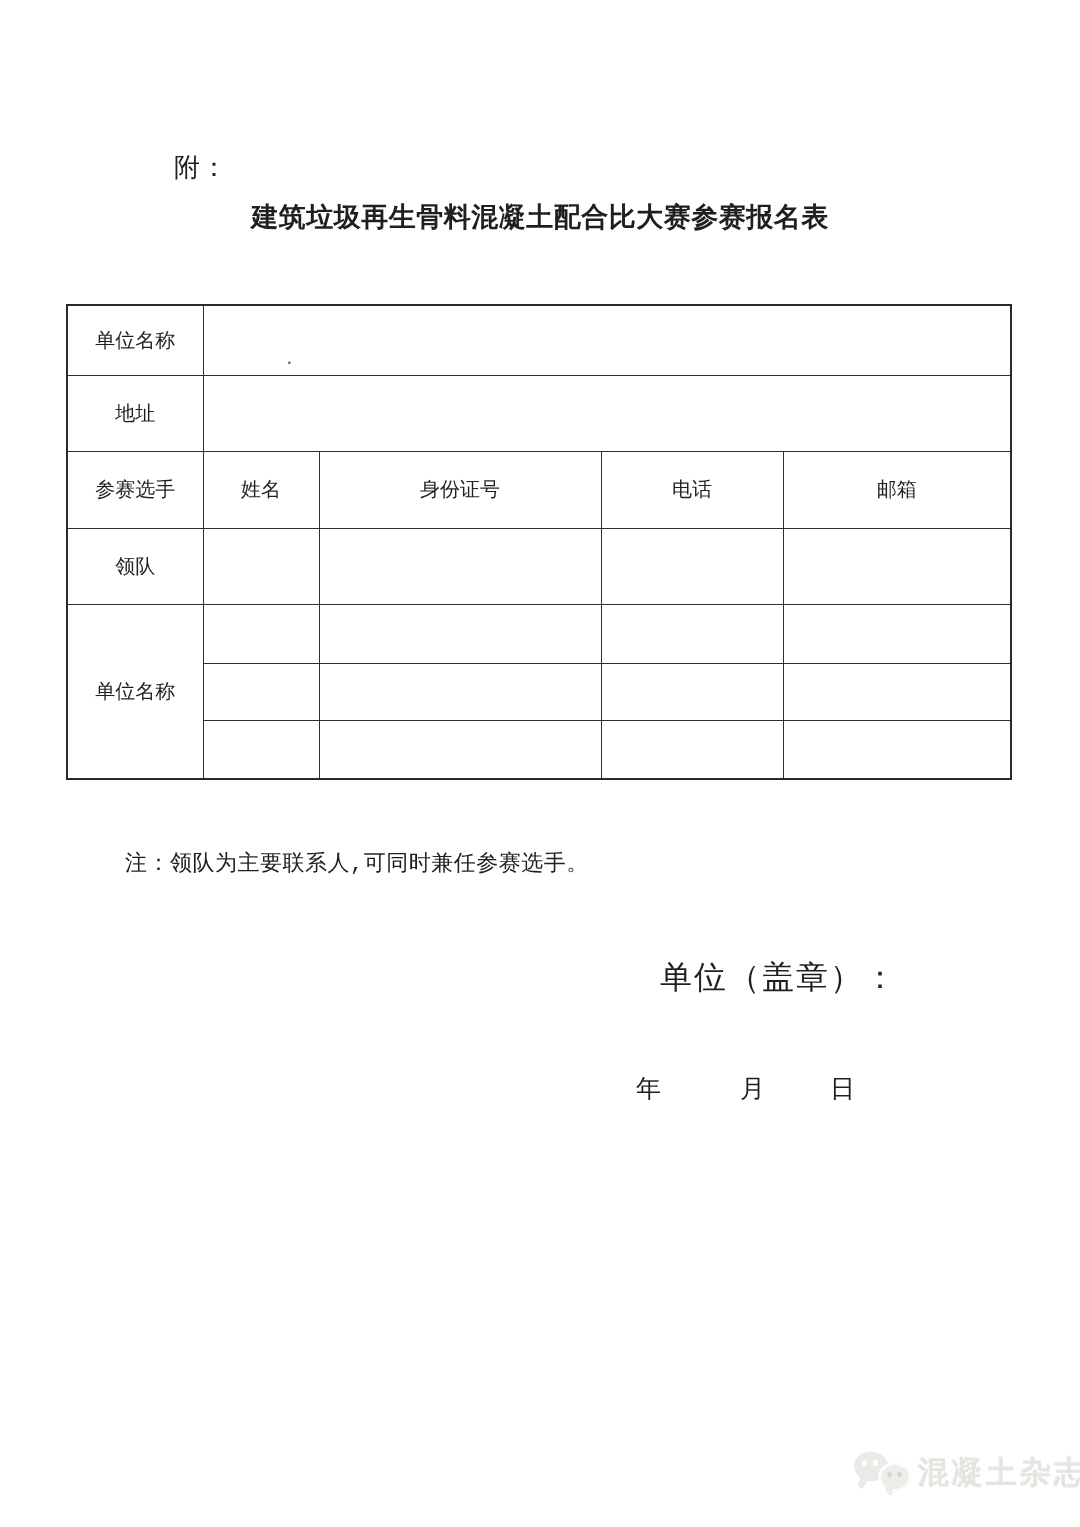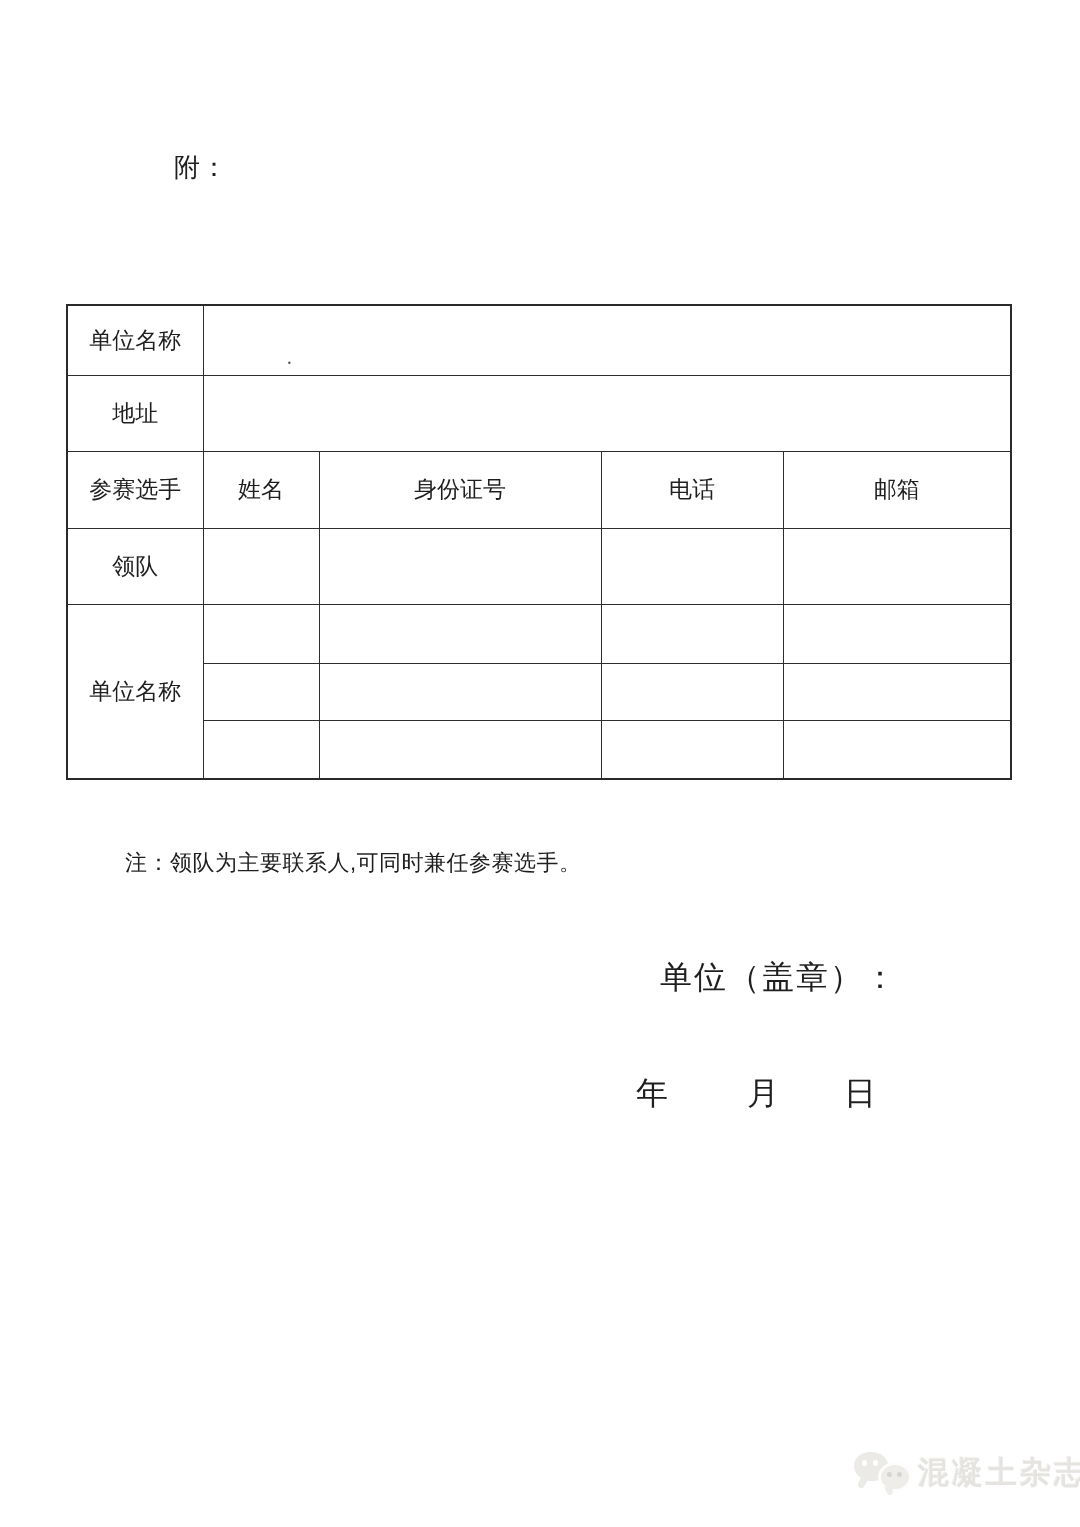--- a/index.html
+++ b/index.html
@@ -40,57 +40,57 @@
   table.form-table {
     position: absolute;
     left: 66px;
     top: 304px;
     border-collapse: collapse;
     table-layout: fixed;
     border: 2.5px solid #2a2a2a;
   }
   table.form-table td {
     border: 1.6px solid #2e2e2e;
-    font-size: 23px;
+    font-size: 20px;
     text-align: center;
     vertical-align: middle;
     padding: 0;
     overflow: hidden;
   }
 
   .scan-dot {
     position: absolute;
     left: 286px;
     top: 352px;
     font-size: 20px;
     color: #555555;
   }
 
   .note-line {
     position: absolute;
     left: 125px;
     top: 848px;
     font-size: 22px;
-    font-family: Liberation Sans, sans-serif;
+    font-family: Liberation Mono, monospace;
     letter-spacing: 0.5px;
   }
 
   .seal-line {
     position: absolute;
     left: 660px;
     top: 956px;
     font-size: 32px;
     letter-spacing: 2px;
   }
 
   .date-line {
     position: absolute;
     left: 636px;
     top: 1072px;
-    font-size: 32px;
+    font-size: 25px;
   }
   .date-line .month { margin-left: 79px; }
   .date-line .day   { margin-left: 65px; }
 
   
   .watermark {
     position: absolute;
     left: 852px;
     top: 1450px;
     display: flex;
@@ -174,20 +174,21 @@
     white-space: nowrap;
   }
 </style>
 </head>
 <body>
 
 <div class="page">
 
   <div class="attachment-label">附：</div>
 
+  <div class="doc-title">建筑垃圾再生骨料混凝土配合比大赛参赛报名表</div>
 
   <table class="form-table">
     <colgroup>
       <col style="width:136px">
       <col style="width:116px">
       <col style="width:282px">
       <col style="width:182px">
       <col style="width:228px">
     </colgroup>
     <tbody>

